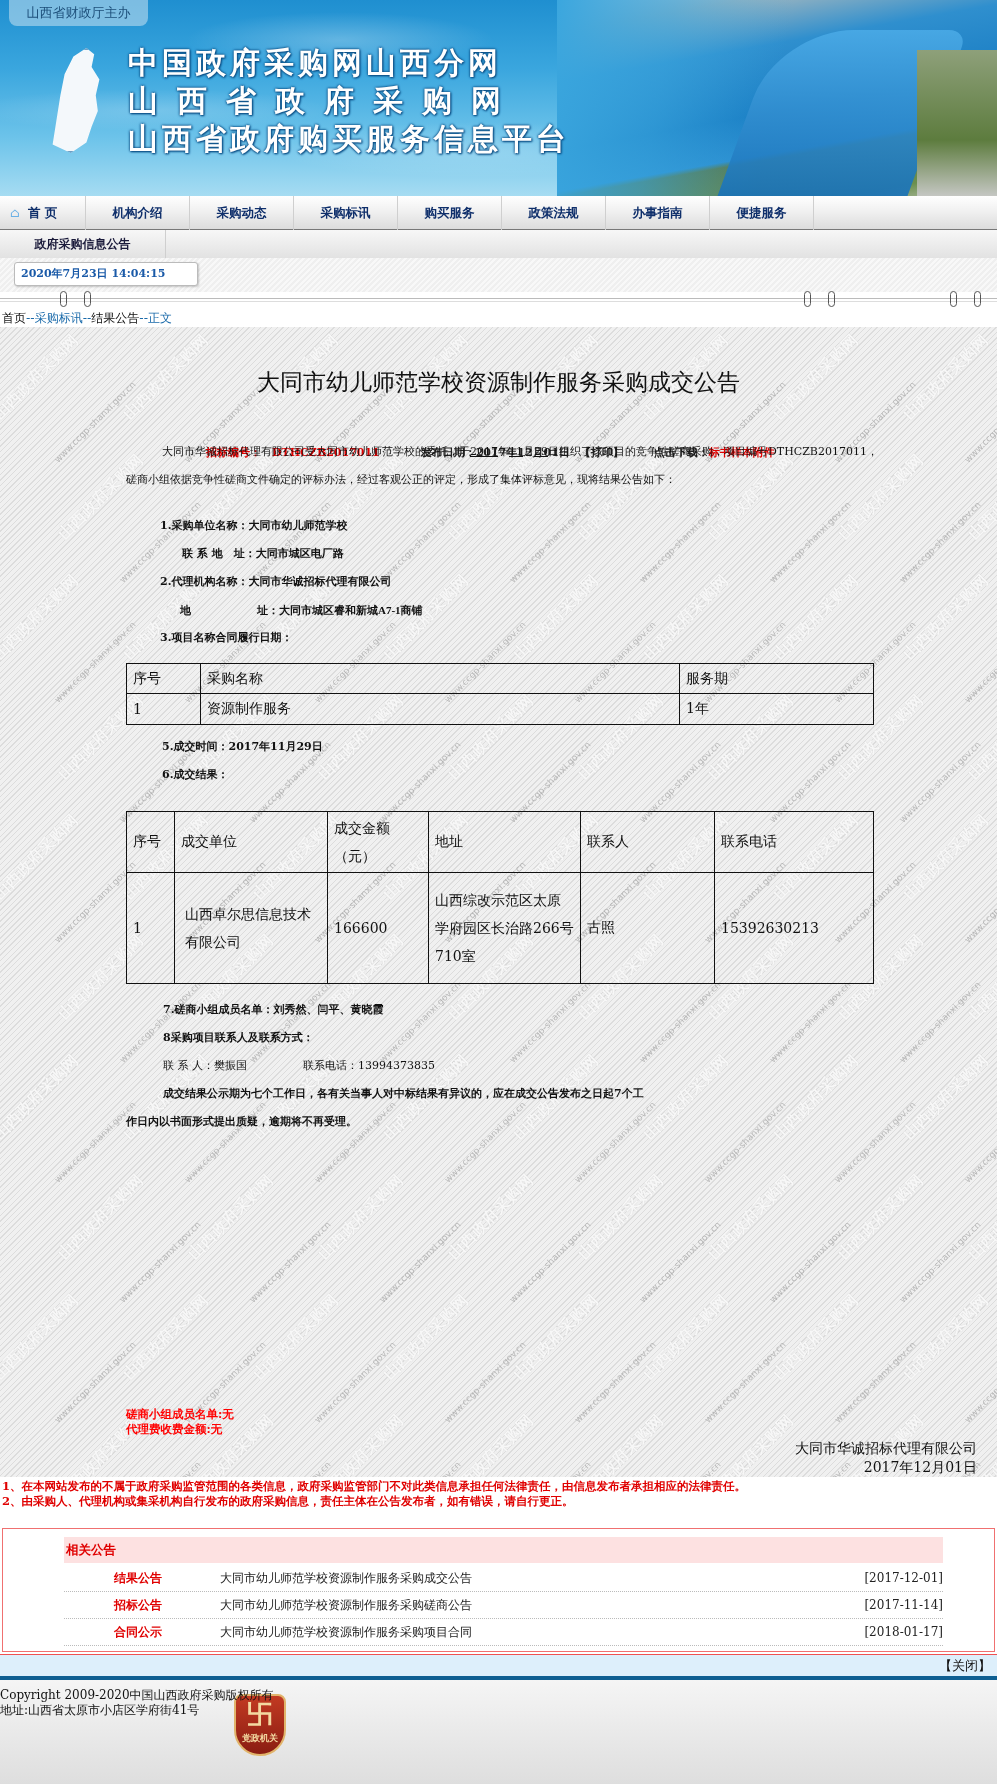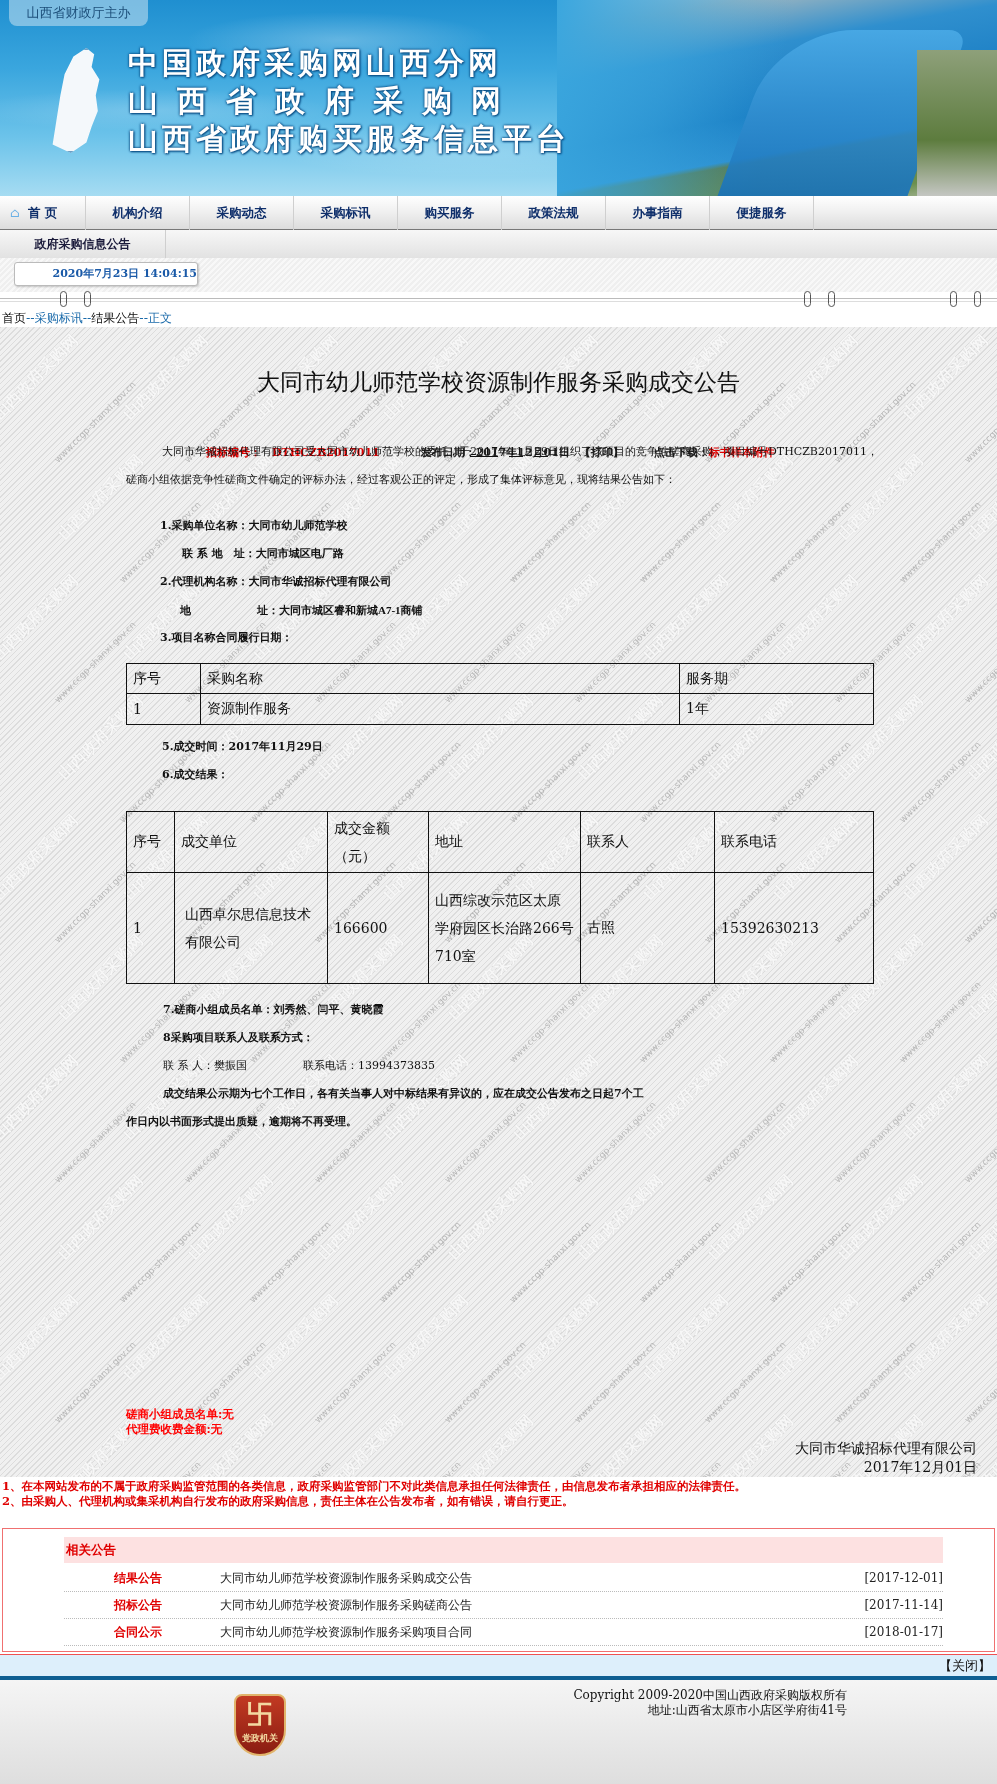--- a/index.html
+++ b/index.html
@@ -78,21 +78,21 @@
     border-right: 1px solid #cfcfcf;
   }
   .datebar {
     position: absolute; left: 0; top: 258px; width: 997px; height: 34px;
     background: repeating-linear-gradient(135deg, #efefef 0 2px, #f8f8f8 2px 4px);
   }
   .datebox {
     position: absolute; left: 14px; top: 4px; width: 184px; height: 24px;
     background: #fff; border: 1px solid #bbb; border-radius: 3px;
     box-shadow: 1px 1px 2px rgba(0,0,0,0.2);
-    font-family: "DejaVu Serif", serif; font-weight: bold; font-size: 11px; color: #1a5aa8; line-height: 22px; padding-left: 6px; text-align: right;
+    font-family: "DejaVu Serif", serif; font-weight: bold; font-size: 11px; color: #1a5aa8; line-height: 22px; padding-left: 6px;
   }
   .ring-line {
     position: absolute; left: 0; top: 298px; width: 997px; height: 4px;
     border-top: 1px solid #bbb; border-bottom: 1px solid #ddd;
   }
   .ring {
     position: absolute; top: 291px; width: 7px; height: 16px;
     border: 1.5px solid #555; border-radius: 4px; background: transparent;
   }
 
@@ -182,21 +182,21 @@
     background: linear-gradient(180deg, #f5f5f5, #dedede);
   }
   .badge {
     position: absolute; left: 234px; top: 14px; width: 52px; height: 62px;
     background: linear-gradient(180deg, #c23a22, #8a1d12);
     border: 2px solid #e1b46b; border-radius: 8px 8px 26px 26px;
     text-align: center; color: #f3d9a1; font-size: 9px; font-weight: bold;
   }
   .badge .glyph { font-size: 26px; line-height: 36px; font-family: "DejaVu Serif", serif; }
   .footer-text {
-    position: absolute; left: 0; top: 8px; width: 847px; text-align: right;
+    position: absolute; left: 0; top: 8px; width: 847px; text-align: left;
     font-family: "DejaVu Serif", serif; font-size: 12px; color: #111; line-height: 15px;
   }
   .footer-text .last { margin-top: 7px; }
   .police { display: inline-block; width: 14px; height: 14px; border-radius: 50%; background: radial-gradient(circle, #f6d046 30%, #c8281c 40%); vertical-align: -2px; margin: 0 6px; }
 </style>
 </head>
 <body>
 
 <div class="banner">
   <div class="clouds"></div>

